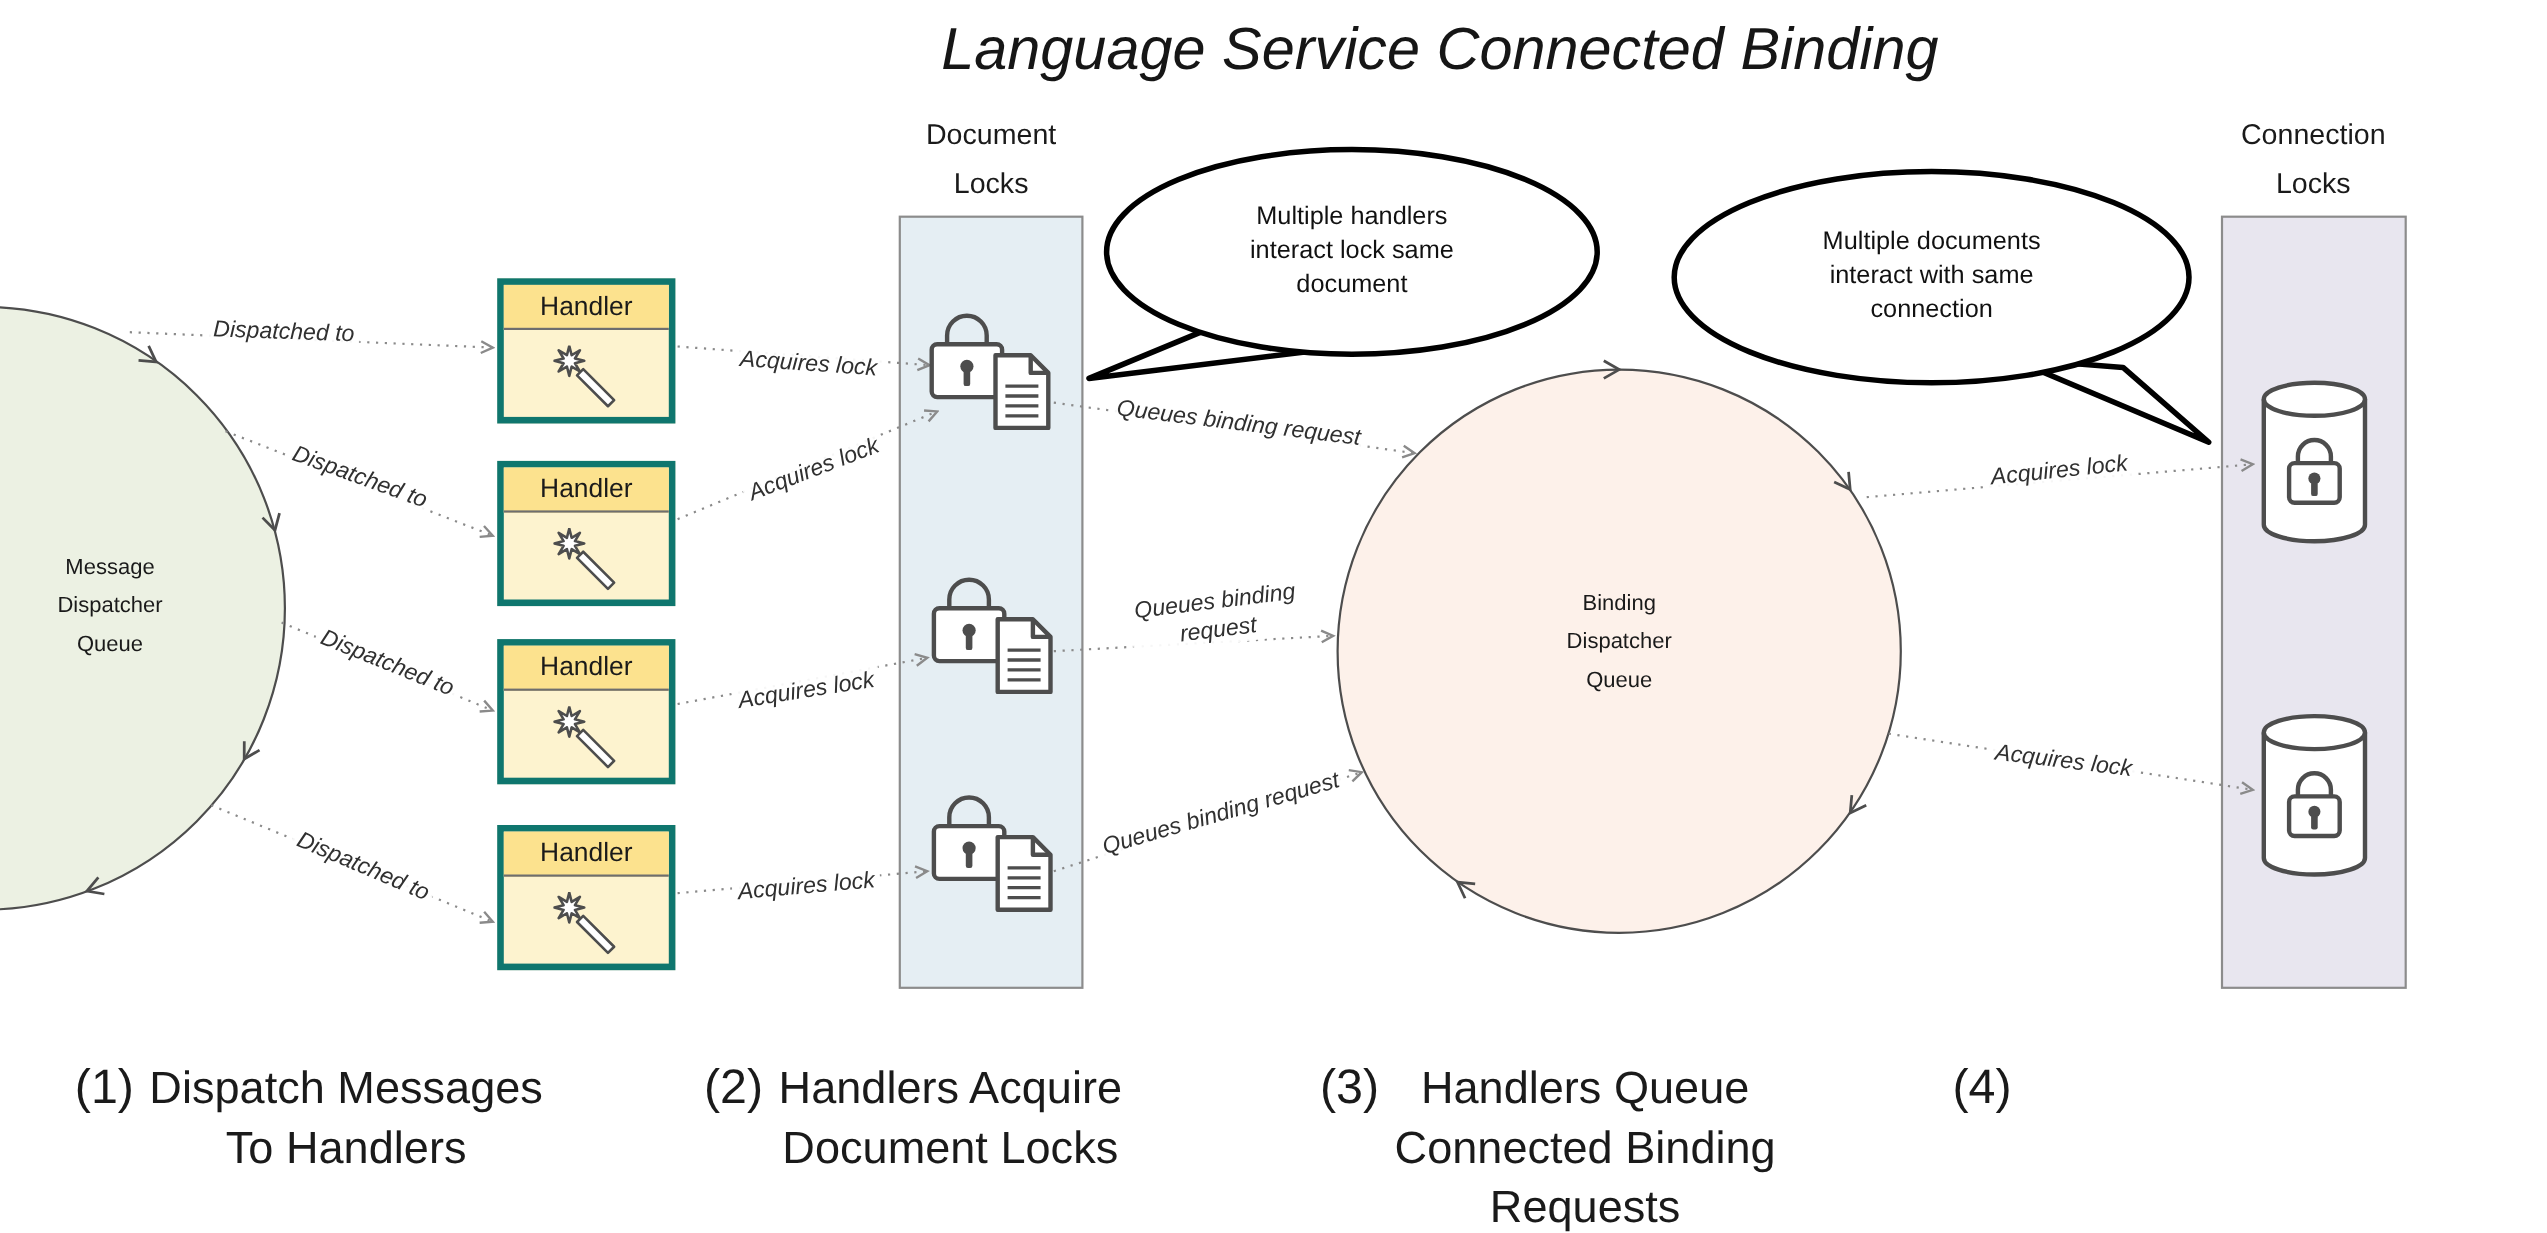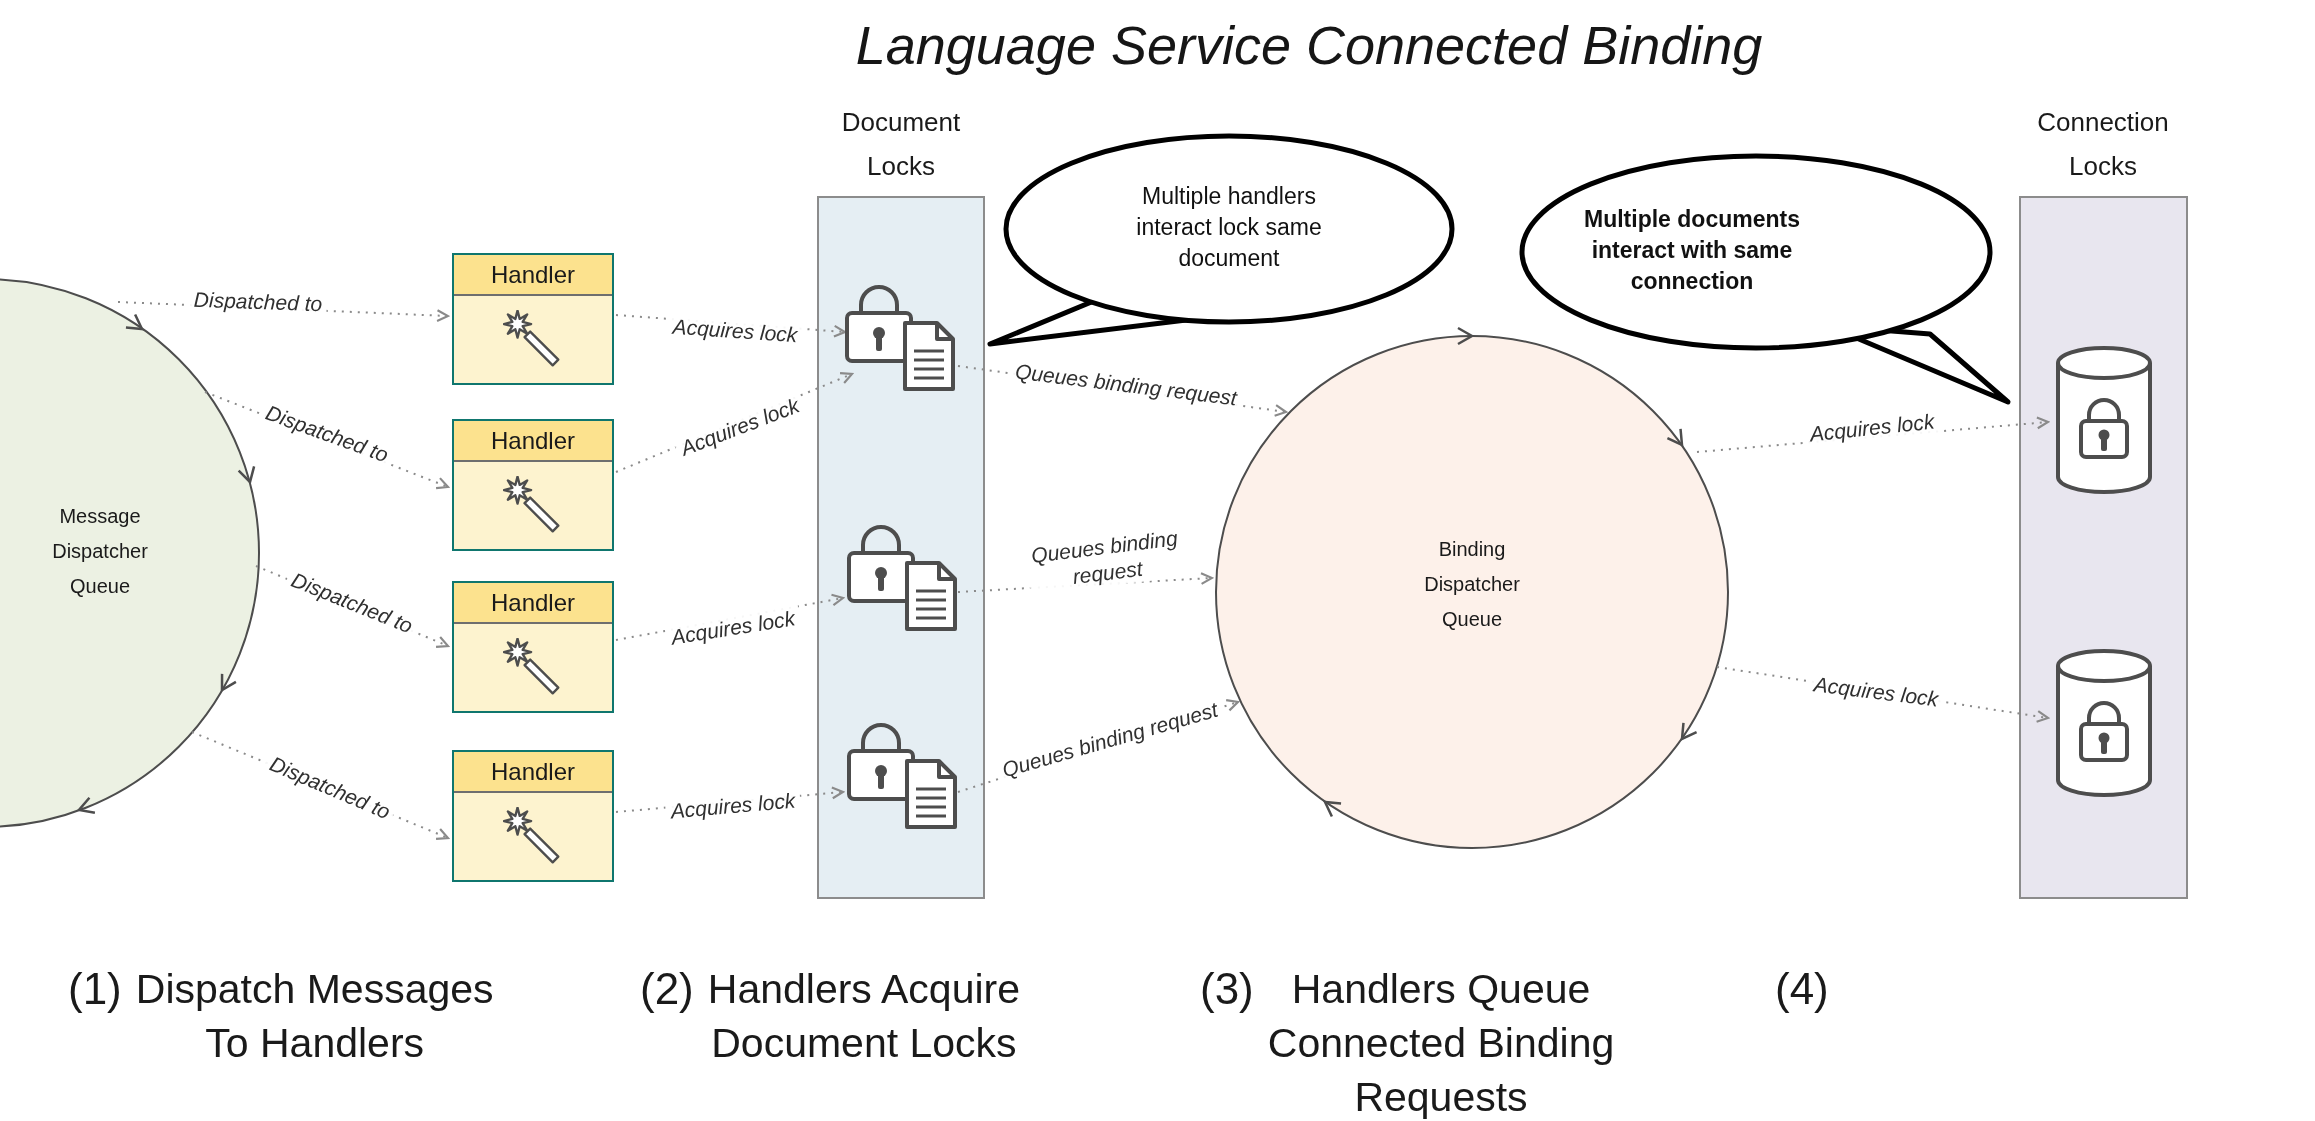--- a/index.html
+++ b/index.html
@@ -11,21 +11,21 @@
            font-size:54px; color:#161616; z-index:2;font-style:italic; }
   .col-title { position:absolute; transform:translateX(-50%); text-align:center; font-size:26px;
                line-height:44px; white-space:pre-line; z-index:2; }
   .circle-label { position:absolute; transform:translate(-50%,-50%); text-align:center; font-size:20px;
                   line-height:35px; white-space:pre-line; z-index:2; }
   .bubble-text { position:absolute; transform:translate(-50%,-50%); text-align:center; font-size:23px;
                  line-height:31px; white-space:pre-line; color:#111111; z-index:3; }
   .edge-label { position:absolute; font-style:italic; font-size:21px; line-height:26px; color:#303030;
                 background:rgba(255,255,255,0.92); padding:0 5px; white-space:pre-line;
                 text-align:center; z-index:2; }
-  .handler { position:absolute; left:452px; width:162px; height:132px; border:2px solid #0f766e;
+  .handler { position:absolute; left:452px; width:162px; height:132px; border:6px solid #0f766e;
              background:#fdf3cf; z-index:2; }
   .handler-header { height:41px; border-bottom:2px solid #6e6e6e; background:#fce28e;
                     display:flex; align-items:center; justify-content:center; font-size:24px; }
   .handler-body { height:87px; display:flex; align-items:center; justify-content:center; }
   .caption { position:absolute; display:flex; align-items:flex-start; gap:14px; z-index:2; }
   .caption-num { font-size:44px; line-height:54px; }
   .caption-text { font-size:41px; line-height:54px; text-align:center; white-space:pre-line; }
 </style>
 </head>
 <body>
@@ -128,21 +128,21 @@
   <div class="circle-label" style="left:100px; top:551px;">Message
 Dispatcher
 Queue</div>
   <div class="circle-label" style="left:1472px; top:584px;">Binding
 Dispatcher
 Queue</div>
 
   <div class="bubble-text" style="left:1229px; top:227px;">Multiple handlers
 interact lock same
 document</div>
-  <div class="bubble-text" style="left:1692px; top:250px;font-weight:bold;">Multiple documents
+  <div class="bubble-text" style="left:1756px; top:250px;">Multiple documents
 interact with same
 connection</div>
 
   <div class="handler" style="top:253px;">
     <div class="handler-header">Handler</div>
     <div class="handler-body">
       <svg width="60" height="60" viewBox="0 0 64 64">
           <use href="#wand-def"></use>
         </svg>
     </div>

